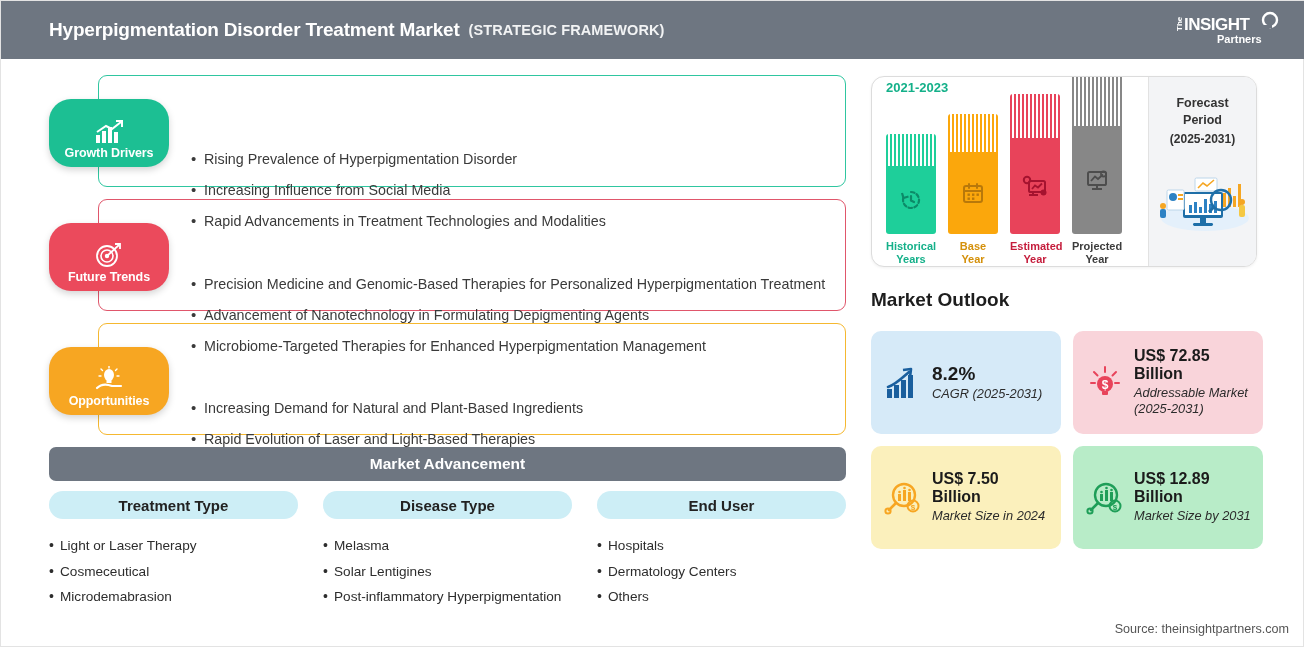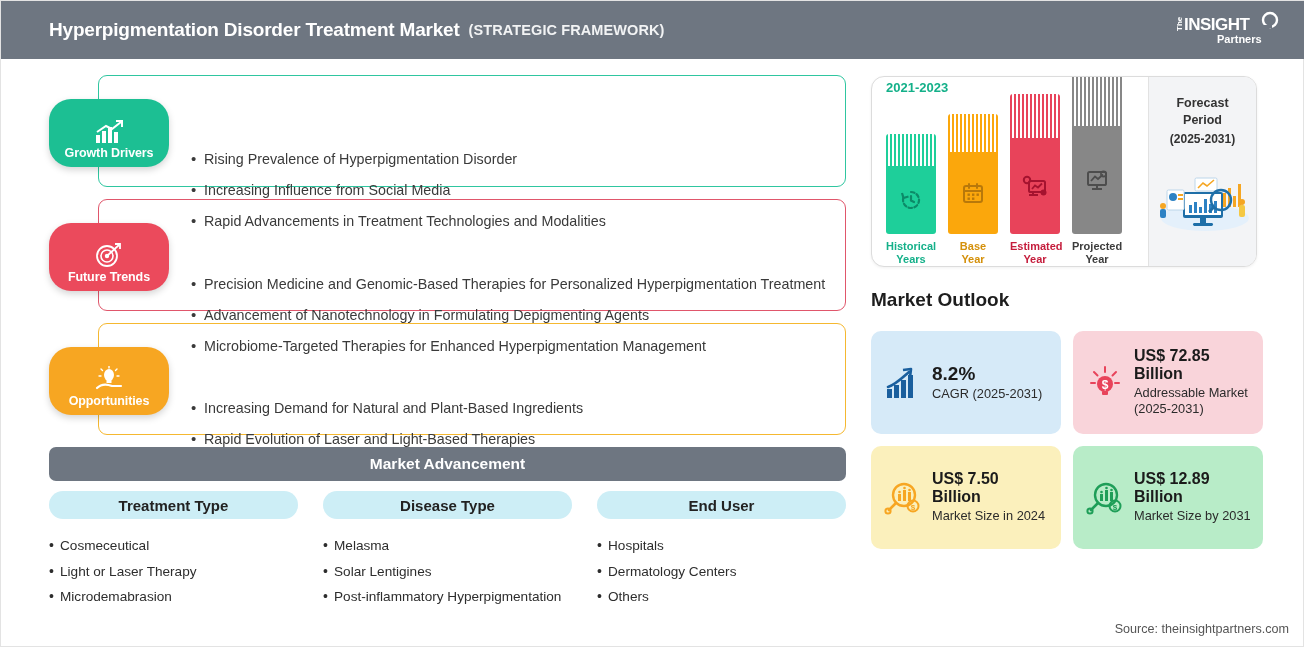--- a/index.html
+++ b/index.html
@@ -102,21 +102,21 @@
   .cards { position:absolute; left:8px; top:272px; width:392px; display:flex; flex-wrap:wrap; gap:12px; }
   .card { width:190px; height:103px; border-radius:10px; display:flex; align-items:center; padding:10px 11px; gap:8px; }
   .card.blue   { background:#d6eaf8; }
   .card.pink   { background:#f9d4da; }
   .card.yellow { background:#fbf0bc; }
   .card.green  { background:#b8ecc8; }
   .card-ico { flex:0 0 auto; width:42px; display:flex; align-items:center; justify-content:center; }
   .card-txt { flex:1 1 auto; }
   .card-big { font-size:19px; font-weight:bold; color:#1b1b1b; line-height:1.12; }
   .card-big.sm { font-size:16px; }
-  .card-sub { font-size:12.8px; color:#2b2b2b; line-height:1.3; margin-top:2px; }
+  .card-sub { font-size:12.8px; color:#2b2b2b; line-height:1.3; margin-top:2px;font-style:italic; }
 
   .source { position:absolute; right:14px; bottom:10px; font-size:12.6px; color:#555; }
 </style>
 </head>
 <body>
 
 <div class="page">
 
   <div class="header">
     <span class="header-title">Hyperpigmentation Disorder Treatment Market</span>
@@ -197,22 +197,22 @@
       <li>Increasing Demand for Natural and Plant-Based Ingredients</li>
       <li>Rapid Evolution of Laser and Light-Based Therapies</li>
       <li>Integration Of Artificial Intelligence (AI) and Telemedicine</li>
     </ul>
 
     <div class="seg-head">Market Advancement</div>
     <div class="seg-cols">
       <div class="seg-col">
         <div class="seg-pill">Treatment Type</div>
         <ul class="seg-list">
+          <li>Light or Laser Therapy</li>
           <li>Cosmeceutical</li>
-          <li>Light or Laser Therapy</li>
           <li>Microdemabrasion</li>
         </ul>
       </div>
       <div class="seg-col">
         <div class="seg-pill">Disease Type</div>
         <ul class="seg-list">
           <li>Melasma</li>
           <li>Solar Lentigines</li>
           <li>Post-inflammatory Hyperpigmentation</li>
         </ul>

